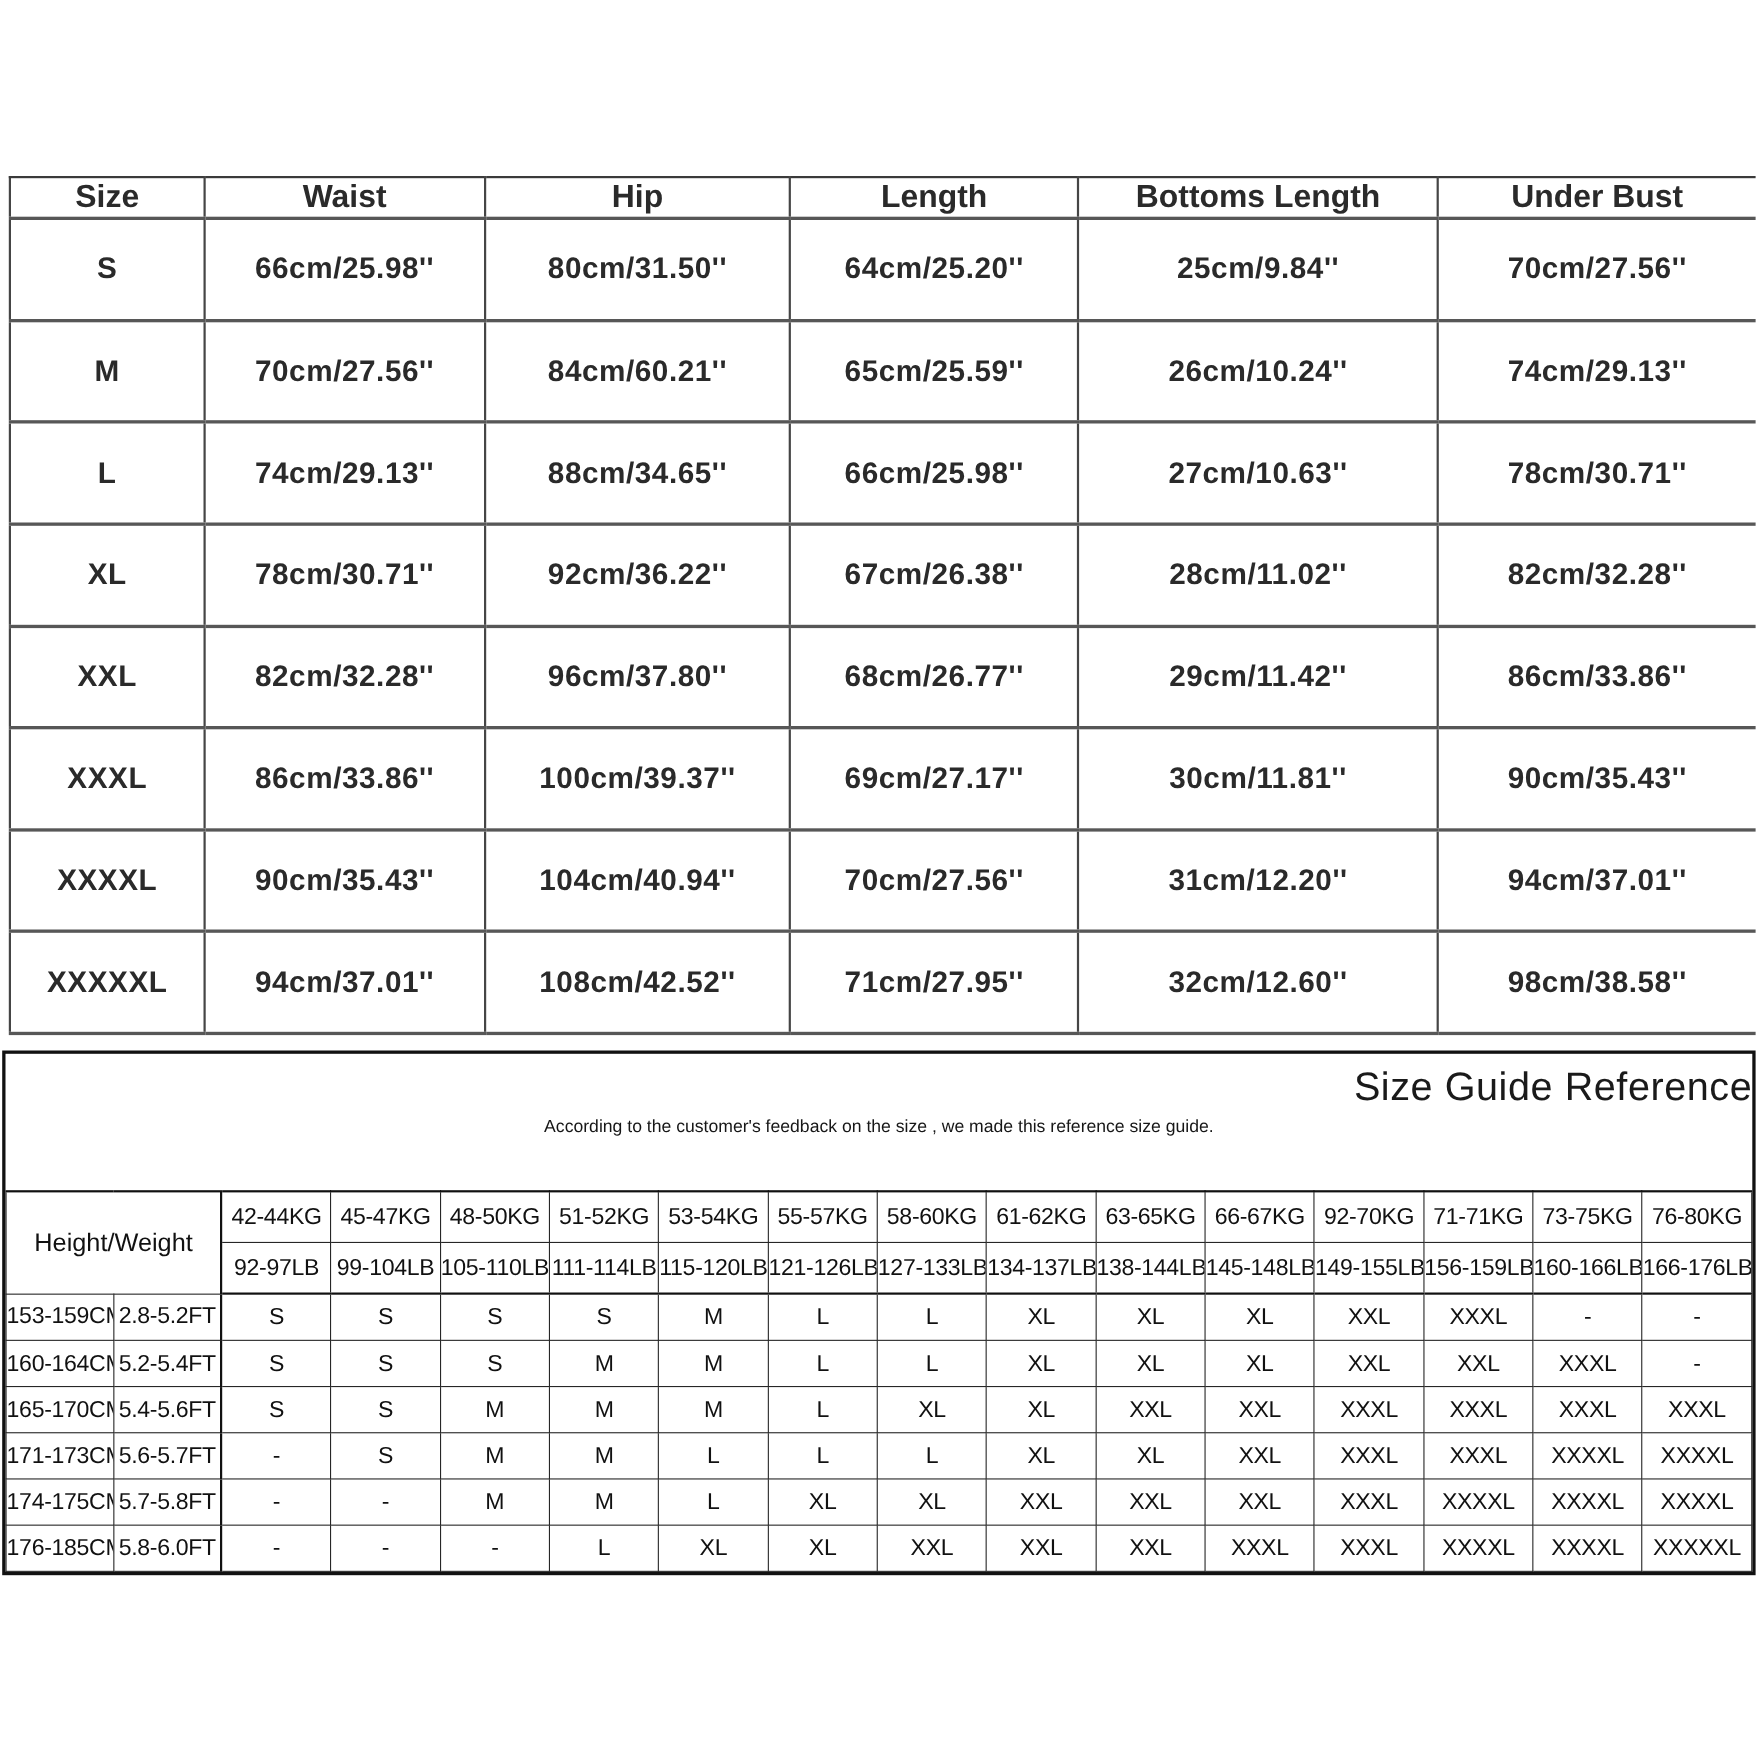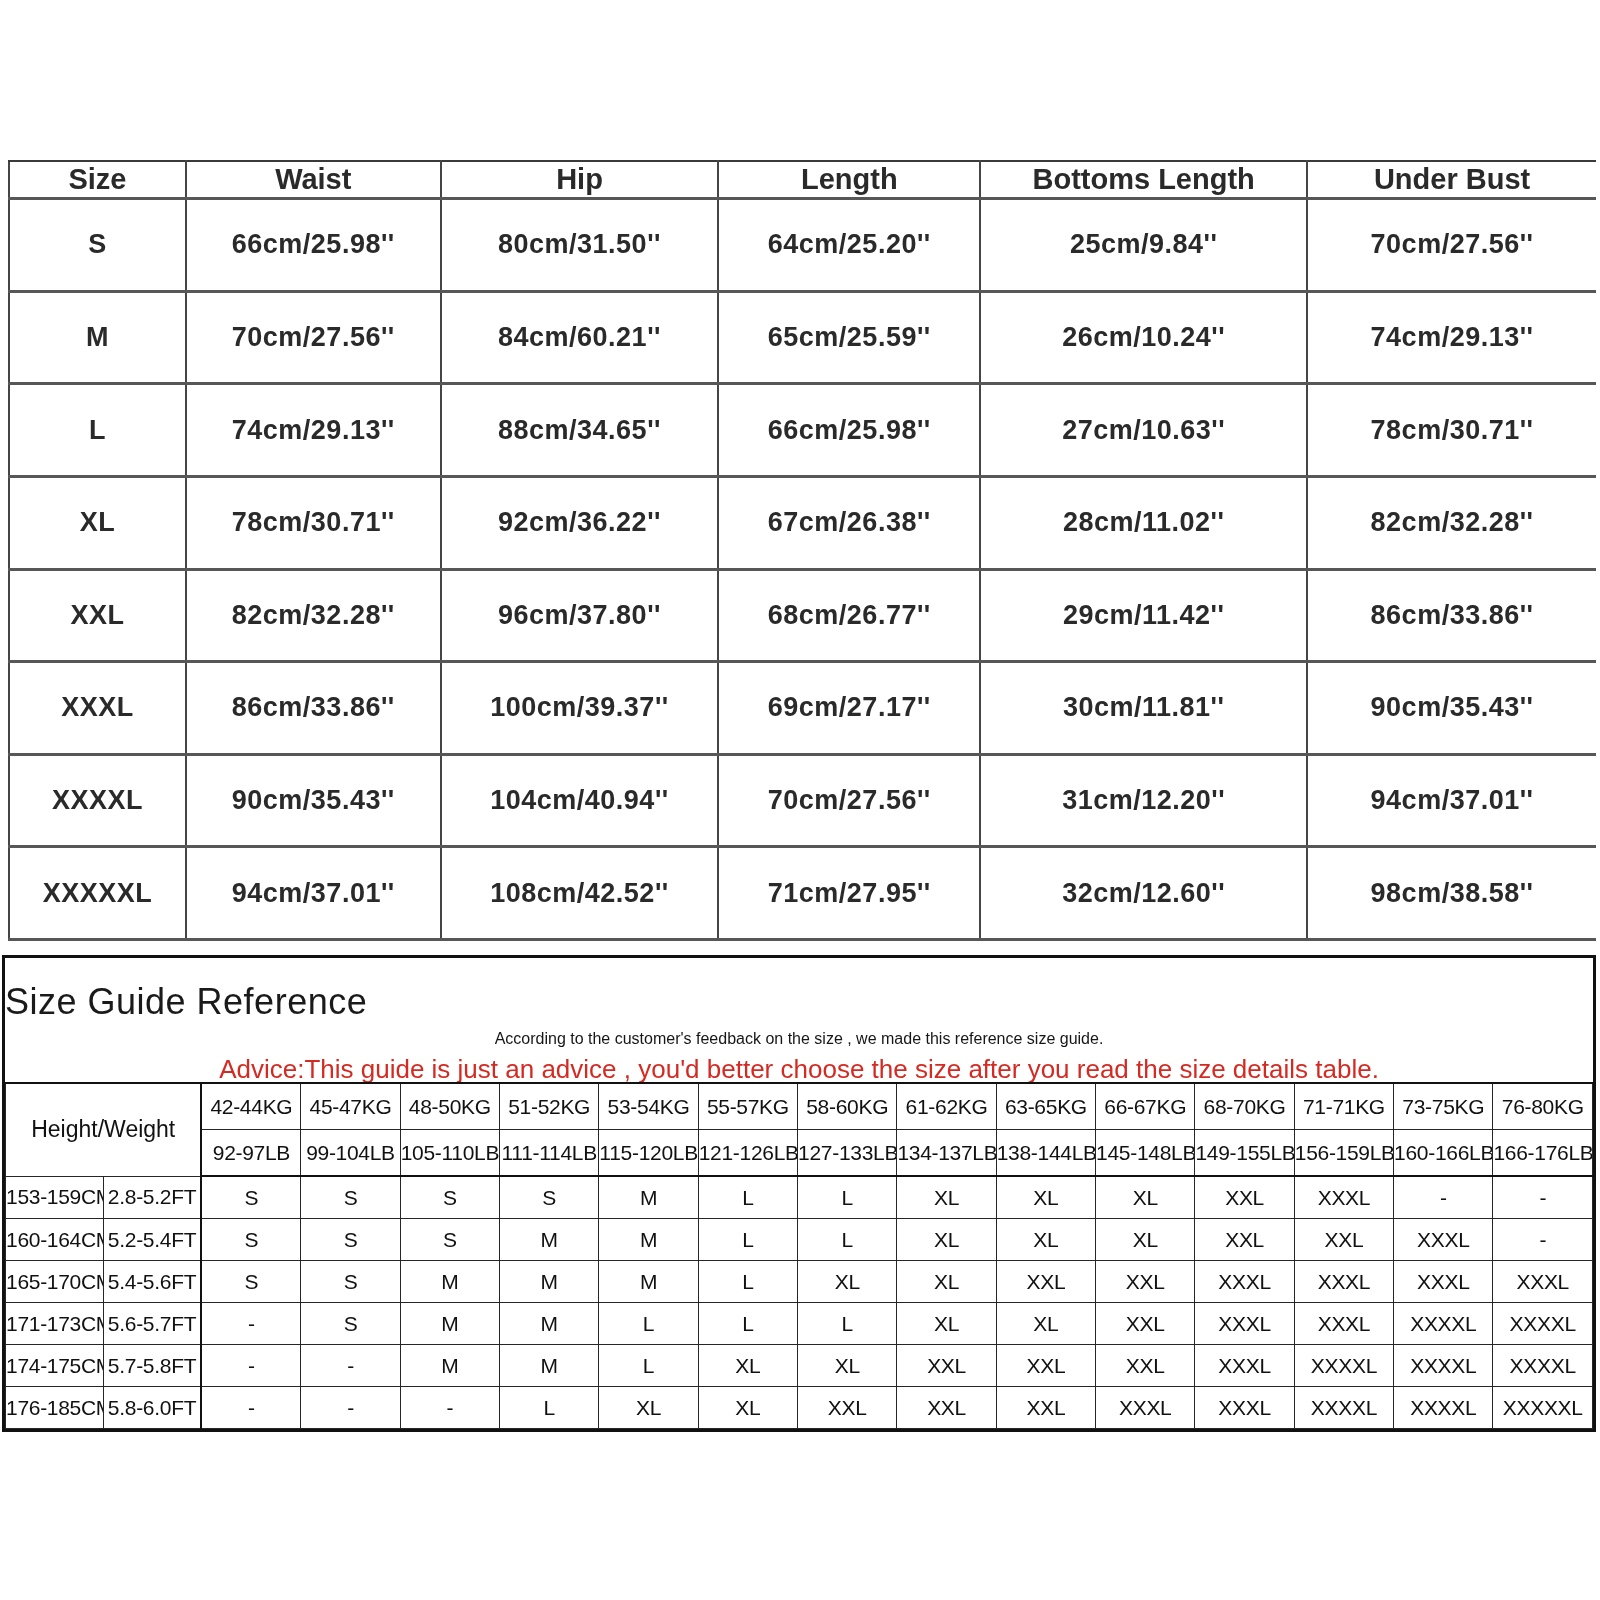--- a/index.html
+++ b/index.html
@@ -26,22 +26,22 @@
   #size-table td{font-size:27px;letter-spacing:.5px;}
   #size-table tr>*:last-child{border-right:none;}
   #size-table tr:first-child>*{border-top-width:2px;border-top-color:#3a3a3a;}
 
   
   #guide{
     position:absolute;left:2px;top:955px;width:1594px;height:477px;
     border:3px solid #111;box-sizing:border-box;background:#fff;
   }
   #guide-title{
-    text-align:left;font-size:36px;color:#1a1a1a;
-    padding-top:23px;letter-spacing:.5px;
+    text-align:right;font-size:36px;color:#1a1a1a;
+    padding-top:9px;letter-spacing:.5px;
   }
   #guide-subtitle{
     text-align:center;font-size:16px;color:#161616;margin-top:7px;
   }
   #guide-advice{
     text-align:center;font-size:26px;margin-top:6px;
   }
 
   
   #ref-table{
@@ -147,21 +147,20 @@
         <td>71cm/27.95''</td>
         <td>32cm/12.60''</td>
         <td>98cm/38.58''</td>
       </tr>
     </tbody>
 </table>
 
 <div id="guide">
   <div id="guide-title">Size Guide Reference</div>
   <div id="guide-subtitle">According to the customer's feedback on the size , we made this reference size guide.</div>
-  <div id="guide-advice" style="color: rgb(212, 42, 34);">Advice:This guide is just an advice , you'd better choose the size after you read the size details table.</div>
 
   <table id="ref-table">
     <colgroup id="ref-cols">
         <col style="width: 6.15%;">
         <col style="width: 6.2%;">
         <col>
         <col>
         <col>
         <col>
         <col>
@@ -181,21 +180,21 @@
           <td>42-44KG</td>
           <td>45-47KG</td>
           <td>48-50KG</td>
           <td>51-52KG</td>
           <td>53-54KG</td>
           <td>55-57KG</td>
           <td>58-60KG</td>
           <td>61-62KG</td>
           <td>63-65KG</td>
           <td>66-67KG</td>
-          <td>68-70KG</td>
+          <td>92-70KG</td>
           <td>71-71KG</td>
           <td>73-75KG</td>
           <td>76-80KG</td>
         </tr>
       <tr id="ref-head-lb" class="head lb-row">
           <td>92-97LB</td>
           <td>99-104LB</td>
           <td>105-110LB</td>
           <td>111-114LB</td>
           <td>115-120LB</td>

